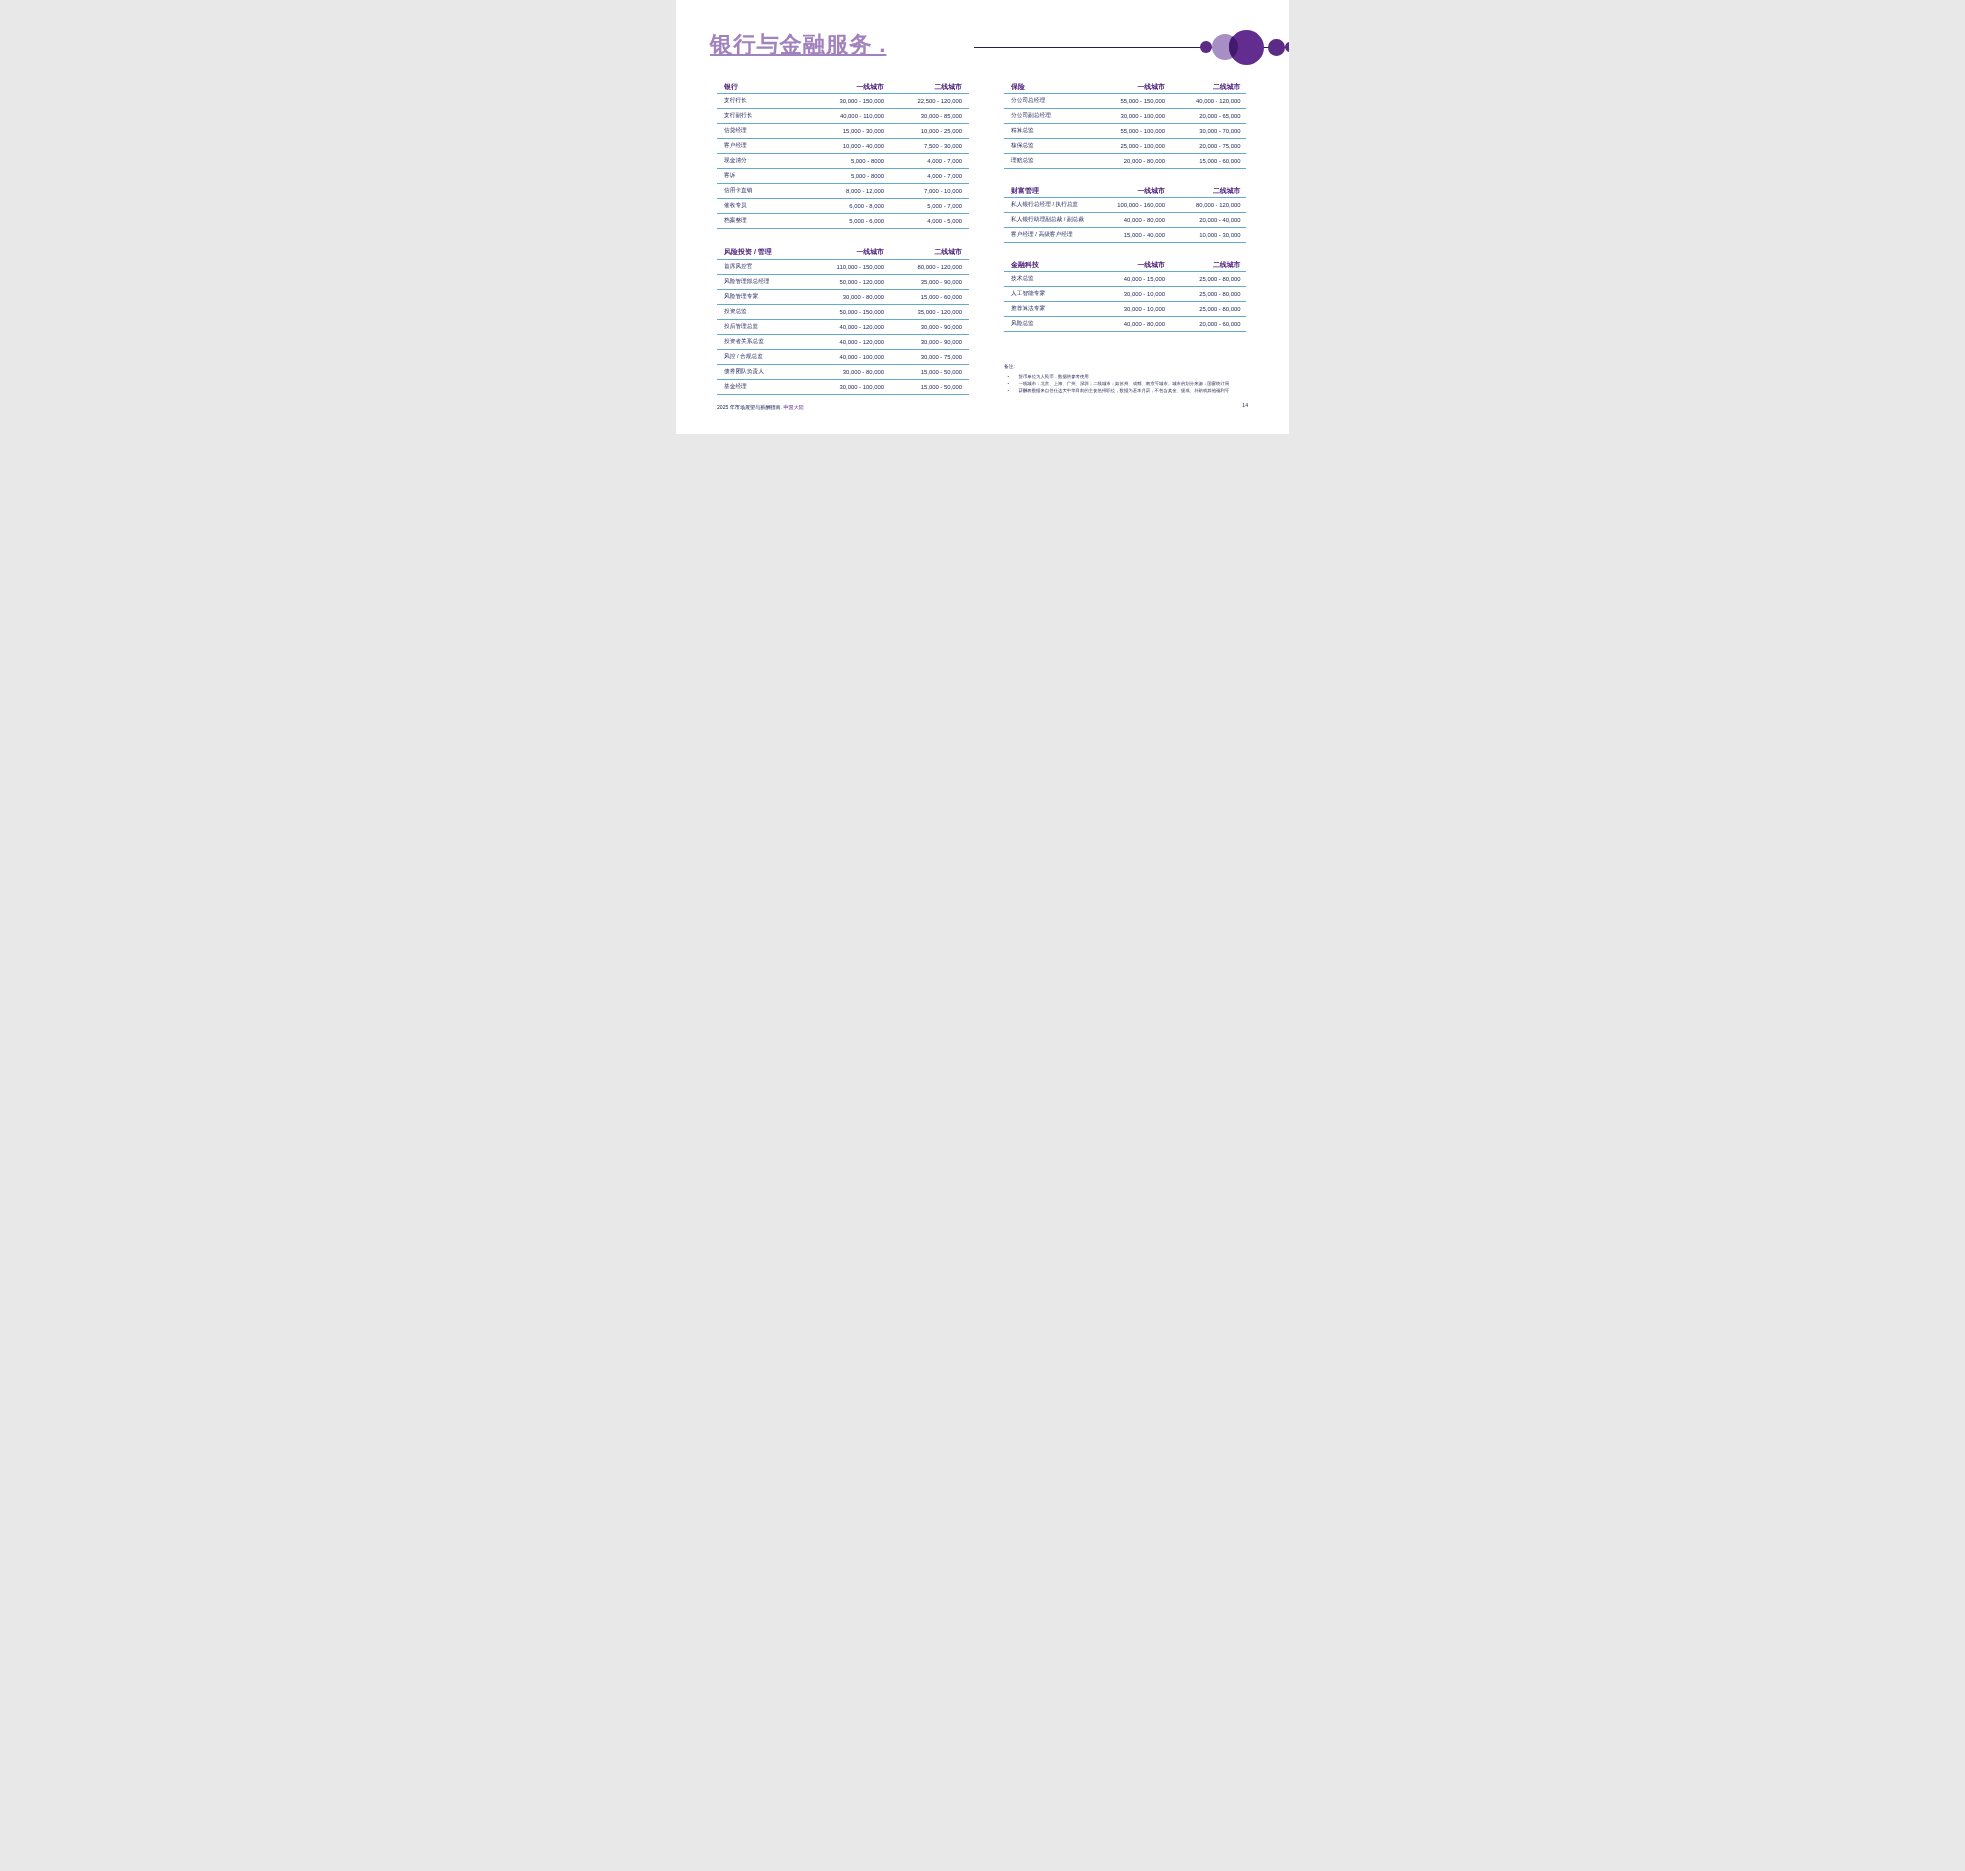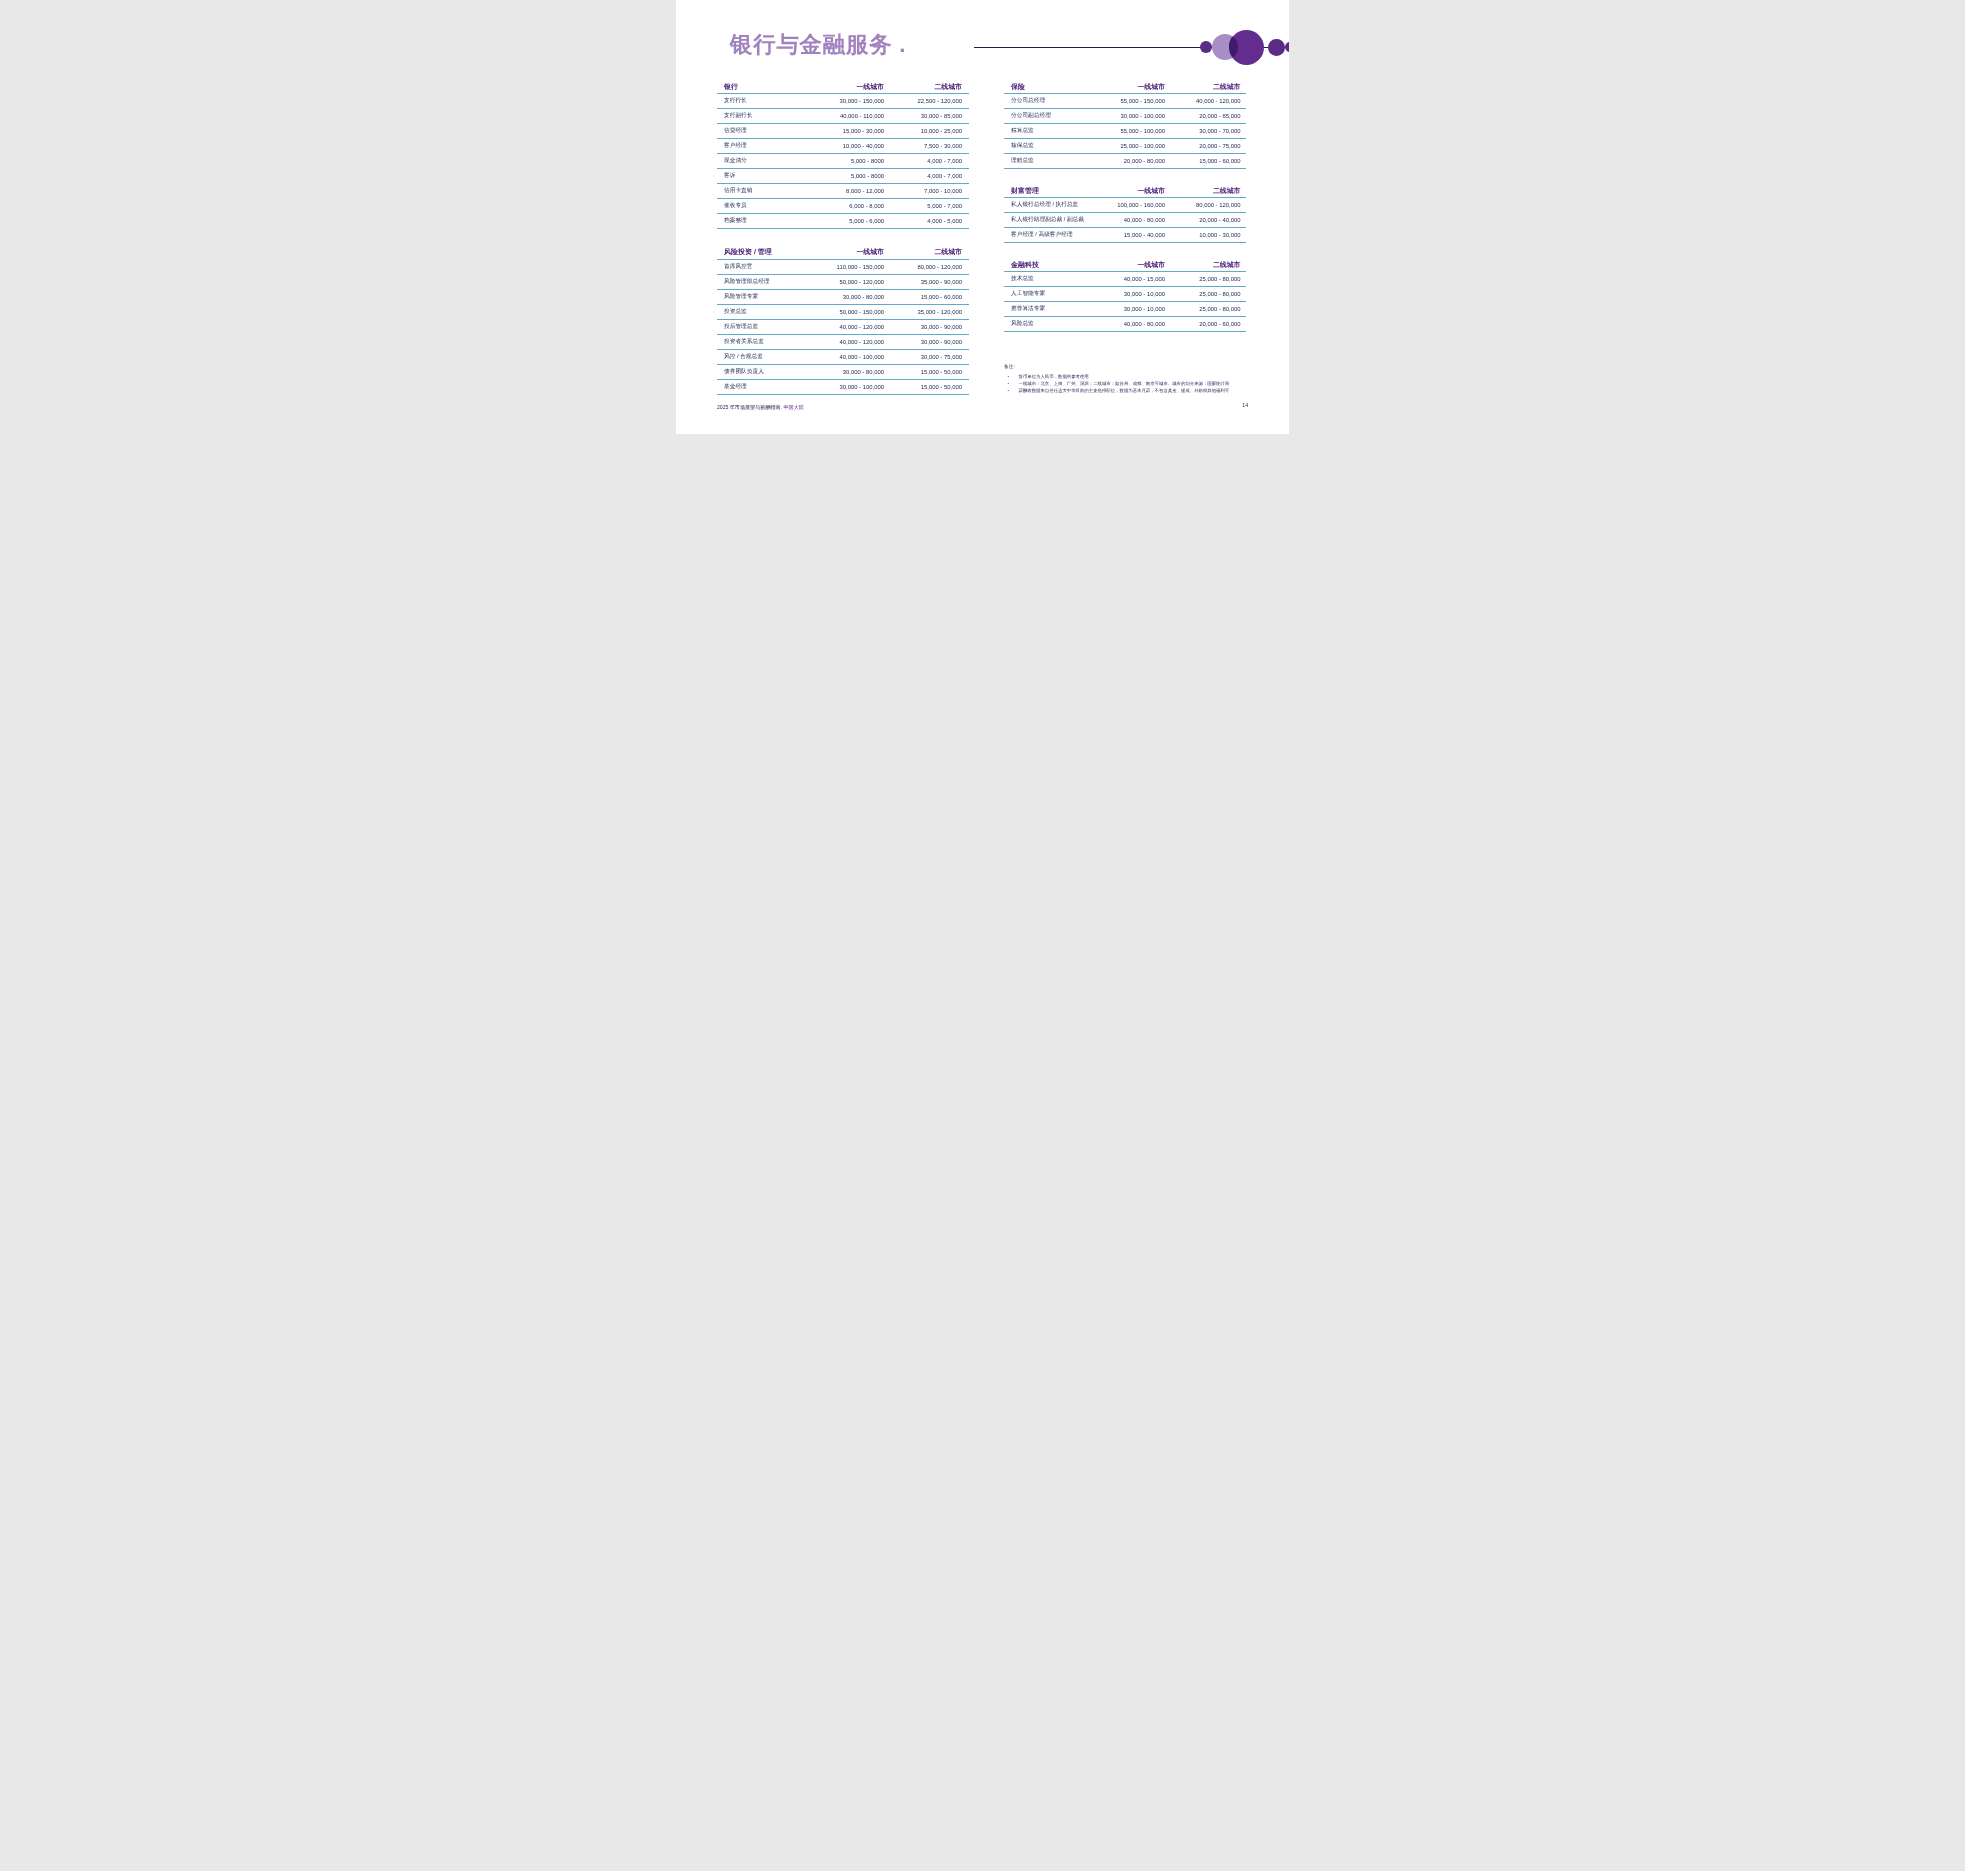--- a/index.html
+++ b/index.html
@@ -5,23 +5,23 @@
   * { margin:0; padding:0; box-sizing:border-box; }
   html,body { background:#e8e8e8; }
   .page {
     position:relative; width:613px; height:434px; margin:0 auto;
     background:#ffffff; overflow:hidden;
     font-family:"Liberation Sans","DejaVu Sans",sans-serif;
     color:var(--body_navy,#1E2355);
   }
   
   .page-title {
-    position:absolute; left:54px; top:29px;
+    position:absolute; left:34px; top:29px;
     font-size:22.4px; font-weight:bold; letter-spacing:0.8px;
-    color:var(--title_purple,#A182BE); white-space:nowrap;
+    color:var(--title_purple,#A182BE); white-space:nowrap;text-decoration:underline;
   }
   
   .deco-line { position:absolute; left:298px; top:47px; width:316px; height:0.8px;
     background:var(--line_navy,#221E52); }
   .circ { position:absolute; border-radius:50%; }
   .c1 { left:524px; top:41px; width:11.8px; height:11.8px; background:var(--circle_small_purple,#5C2B86); }
   .c2 { left:536px; top:34px;  width:26px; height:26px; background:var(--circle_light_purple,#A78EC4); }
   .c3 { left:553px; top:29.5px;  width:35px; height:35px; background:var(--circle_purple,#632D90); }
   .lens { left:536px; top:34px; width:26px; height:26px; overflow:hidden; background:transparent; }
   .lens-in { position:absolute; left:16.5px; top:-4.7px; width:35px; height:35px;

